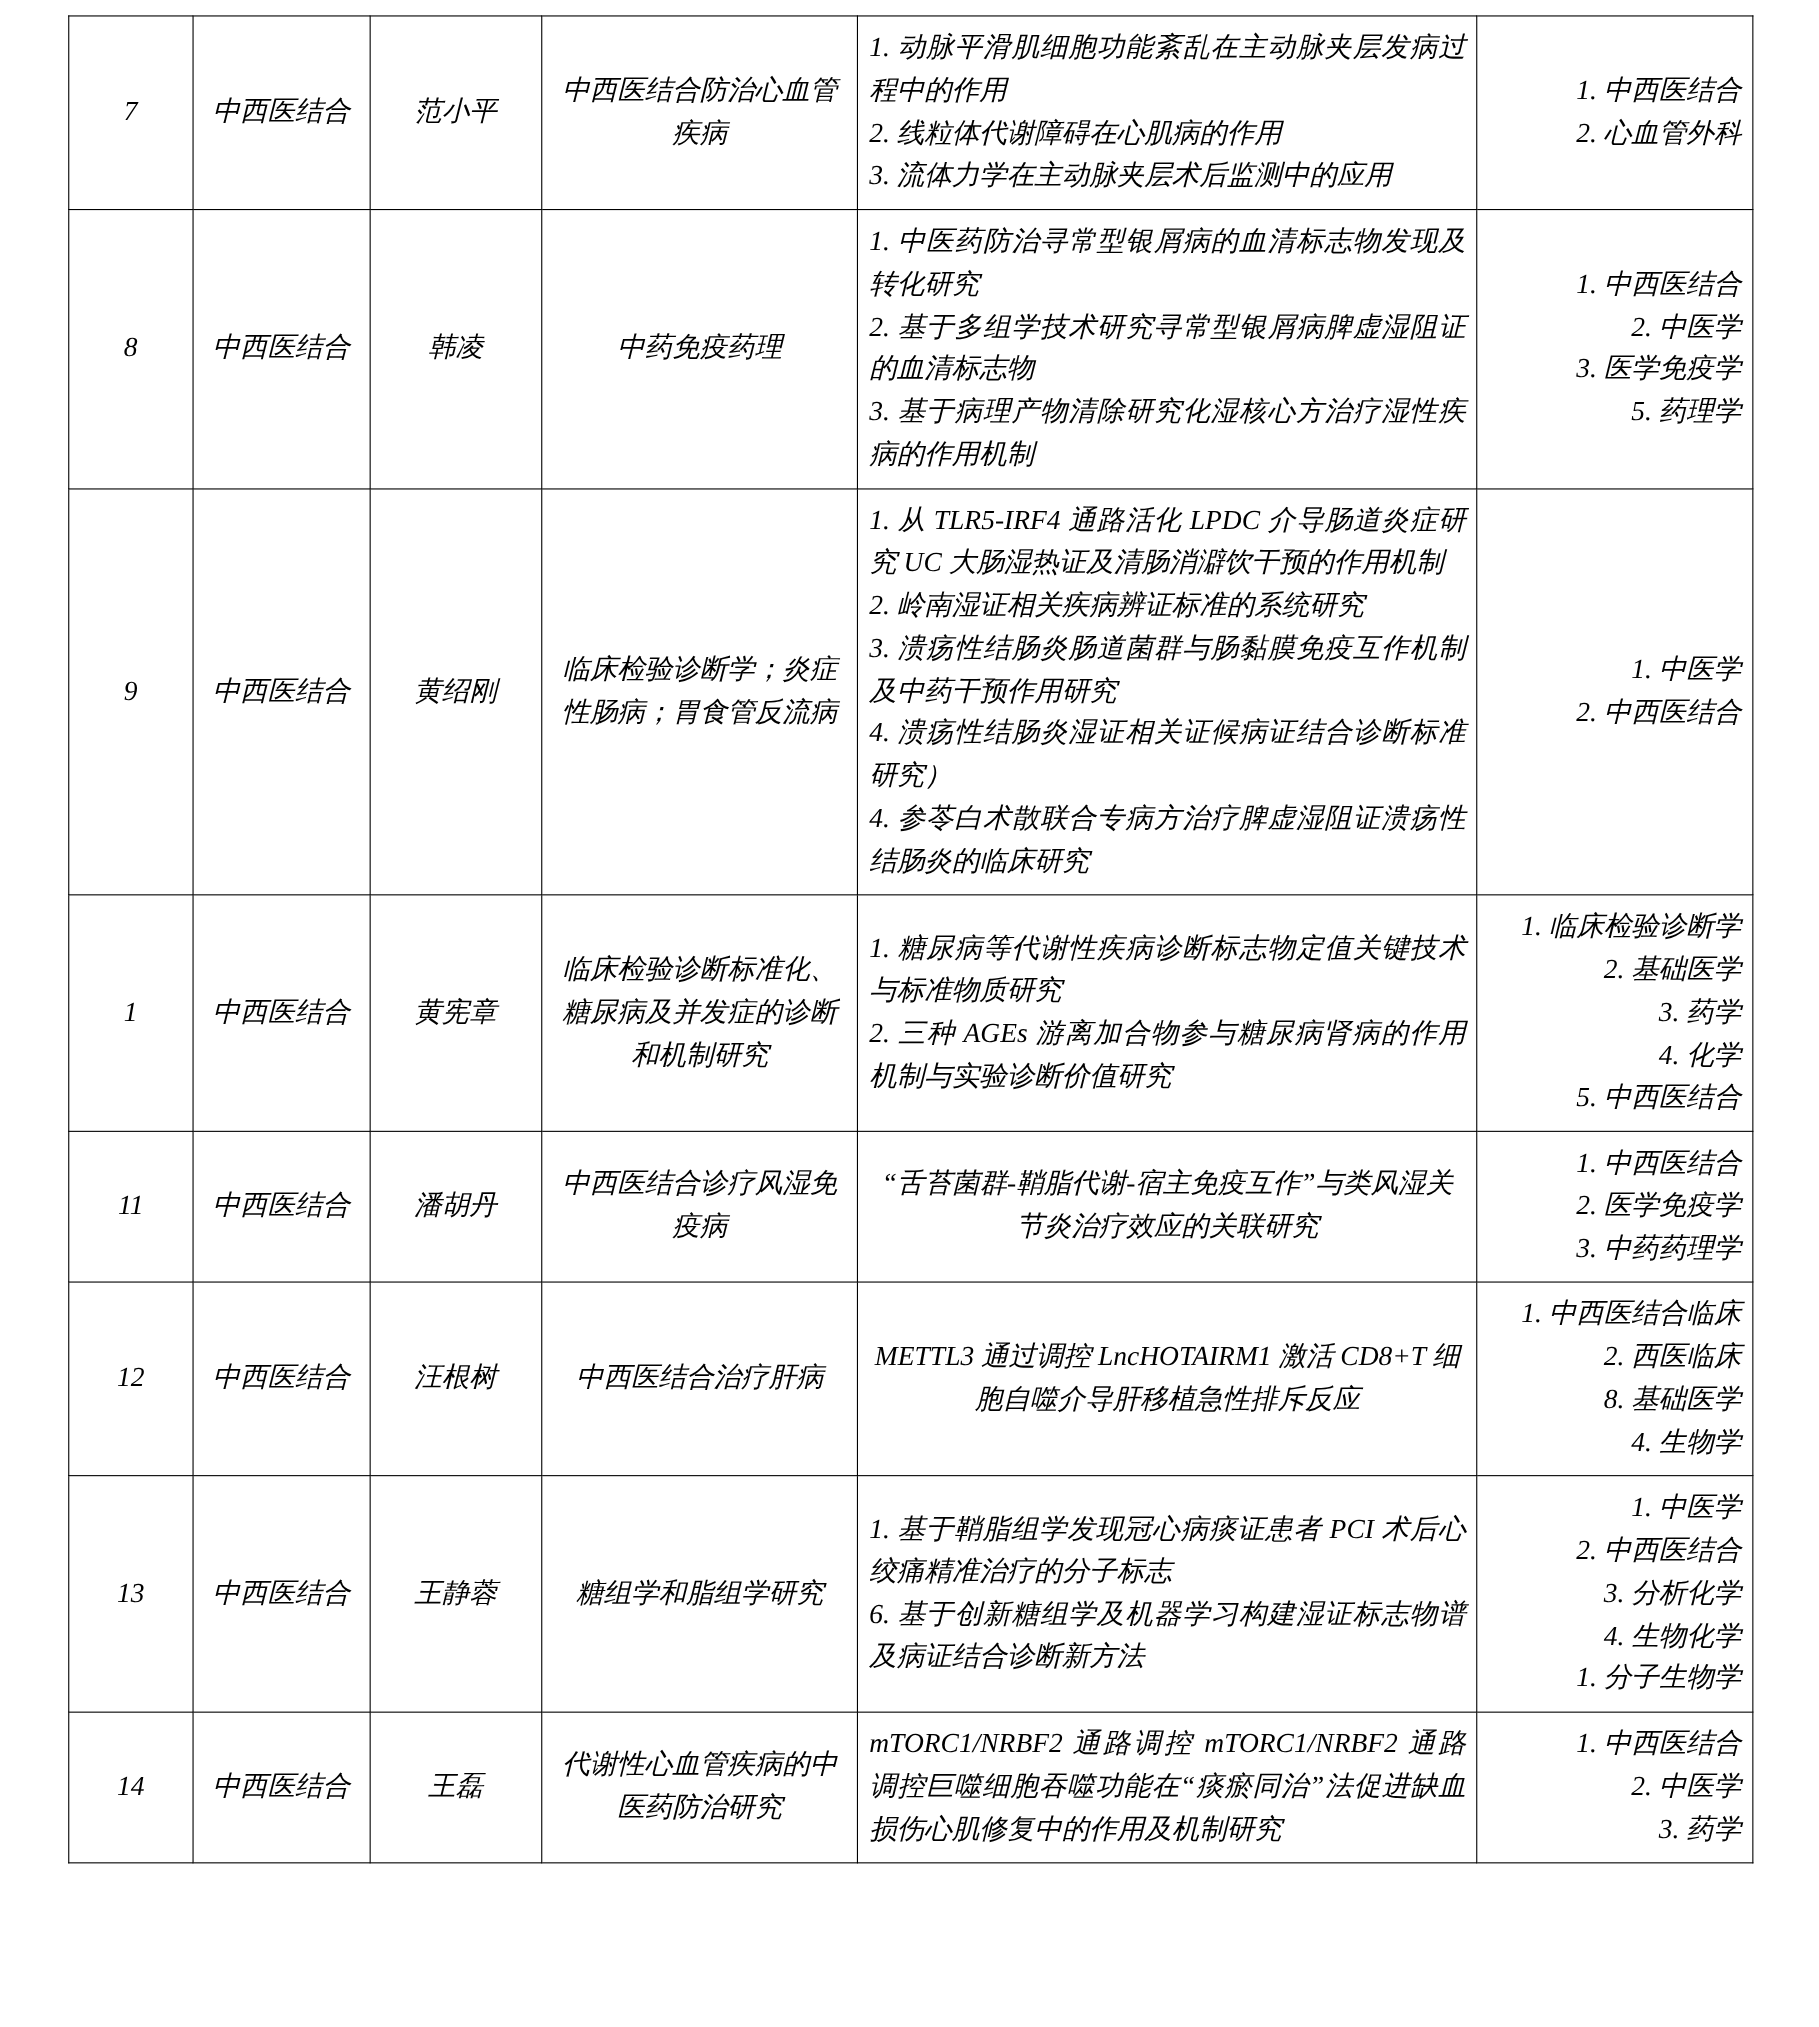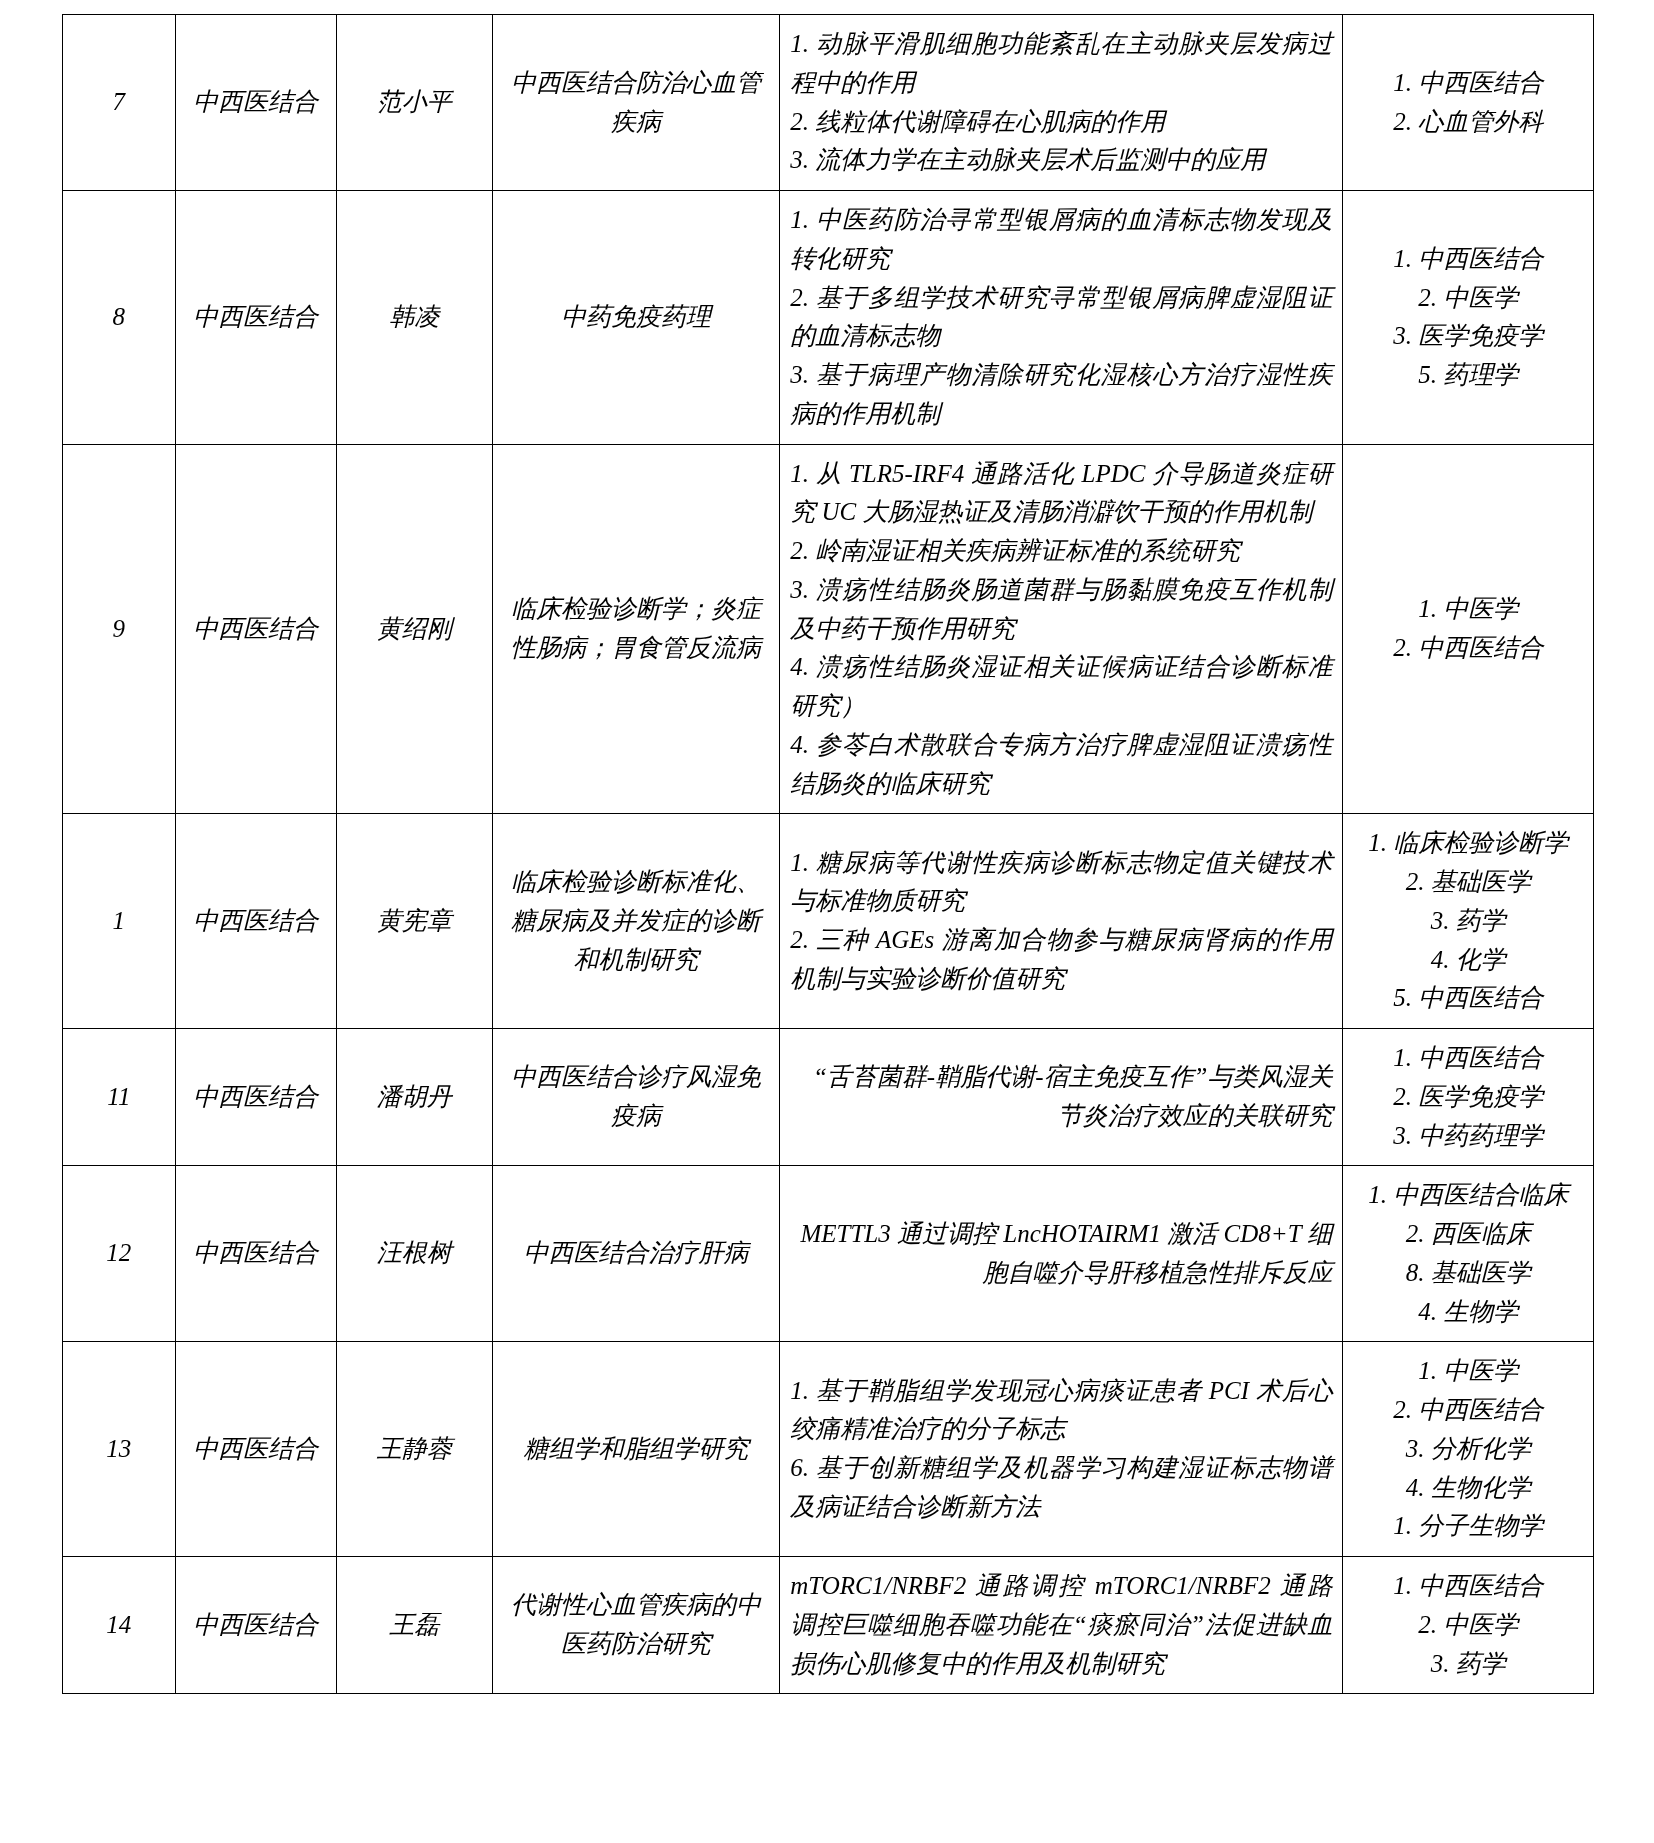--- a/index.html
+++ b/index.html
@@ -44,24 +44,24 @@
   td.cell-disc, td.cell-name, td.cell-field {
     text-align: center;
   }
   td.cell-topics {
     text-align: justify;
     text-justify: inter-ideograph;
     padding-left: 12px;
     padding-right: 12px;
   }
   td.cell-topics.center {
+    text-align: center;
+  }
+  td.cell-majors {
     text-align: right;
-  }
-  td.cell-majors {
-    text-align: center;
     padding-left: 12px;
     vertical-align: middle;
   }
   .line {
     display: block;
   }
 </style>
 </head>
 <body>
 

